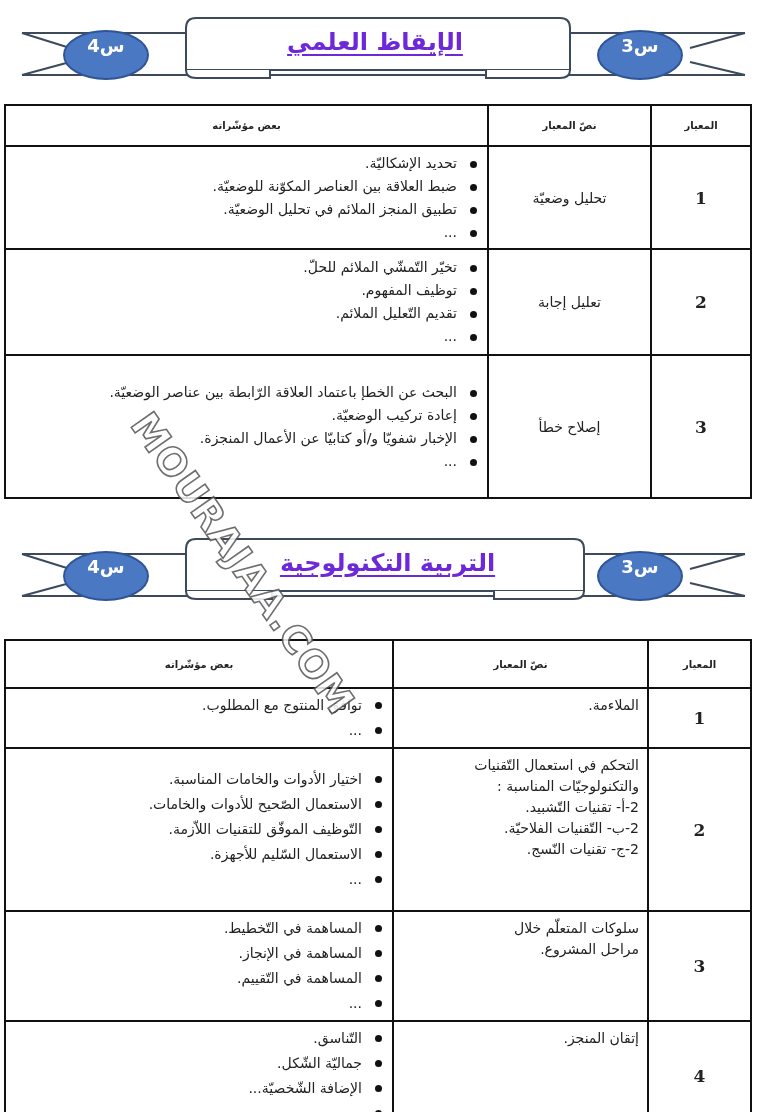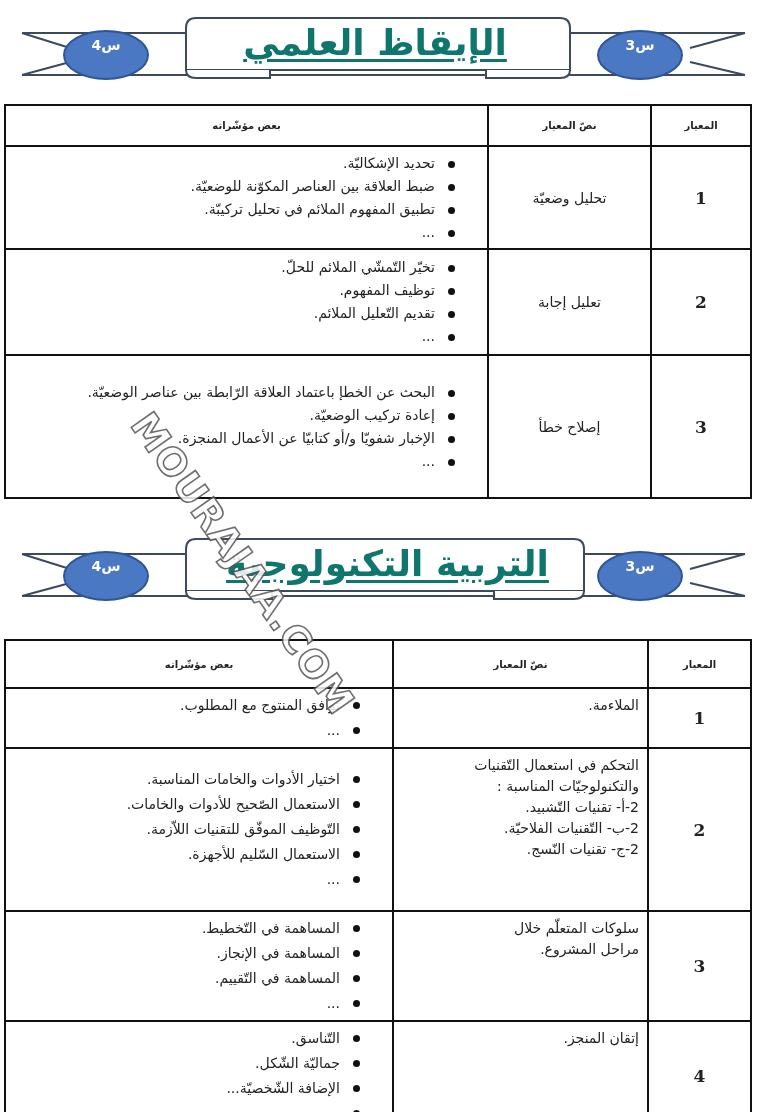--- a/index.html
+++ b/index.html
@@ -4,44 +4,44 @@
   <style>
     * { box-sizing: border-box; margin: 0; padding: 0; }
     html, body { width: 758px; height: 1112px; background: #ffffff; overflow: hidden; }
     body { position: relative; font-family: "DejaVu Sans", sans-serif; color: #111; }
 
     .banner { position: absolute; left: 0; width: 758px; height: 90px; }
     .banner svg { position: absolute; left: 0; top: 0; }
     .banner-title {
       position: absolute; left: 190px; width: 370px; top: 22px; height: 40px;
       display: flex; align-items: center; justify-content: center;
-      font-family: "DejaVu Sans", sans-serif; font-weight: bold; font-size: 36px;
+      font-family: "DejaVu Sans", sans-serif; font-weight: bold; font-size: 24px;
       letter-spacing: 6px; text-decoration: underline; text-underline-offset: 4px;
-      direction: rtl; color: #0f766e;
+      direction: rtl; color: #6d28d9;
     }
     .badge {
       position: absolute; top: 32px; width: 80px; height: 26px;
       display: flex; align-items: center; justify-content: center;
-      color: #fff; font-size: 14px; font-weight: bold; direction: rtl;
+      color: #fff; font-size: 18px; font-weight: bold; direction: rtl;
       font-family: "DejaVu Sans", sans-serif;
     }
 
     table.crit {
       position: absolute; border-collapse: collapse; direction: rtl;
       font-family: "DejaVu Sans", sans-serif; font-size: 13px; color: #222;
       table-layout: fixed;
     }
     table.crit td, table.crit th {
       border: 2.5px solid #111; vertical-align: middle;
     }
     table.crit th { font-weight: bold; font-size: 10px; height: 41px; text-align: center; }
     td.num { text-align: center; font-weight: bold; font-size: 17px; font-family: "DejaVu Serif", serif; }
     td.crit-name { text-align: center; font-size: 14px; margin-top: 20px; }
     td.crit-name.top { vertical-align: top; text-align: right; padding: 6px 8px 2px 6px; line-height: 21px; }
-    td.indicators { padding: 4px 26px 4px 6px; }
+    td.indicators { padding: 4px 4px 4px 6px; }
     ul.ind { list-style: none; }
     ul.ind li { position: relative; padding-right: 26px; line-height: 23px; font-size: 14px; }
     ul.ind li::before {
       content: ""; position: absolute; right: 6px; top: 9px; width: 7px; height: 7px;
       background: #111; border-radius: 50%;
     }
     .t2 ul.ind li { line-height: 25px; }
 
     .watermark {
       position: absolute; left: 140px; top: 395px;
@@ -85,21 +85,21 @@
     <th>نصّ المعيار</th>
     <th>بعض مؤشّراته</th>
   </tr>
   <tr style="height:103px;">
     <td class="num">1</td>
     <td class="crit-name">تحليل وضعيّة</td>
     <td class="indicators">
       <ul class="ind">
         <li>تحديد الإشكاليّة.</li>
         <li>ضبط العلاقة بين العناصر المكوّنة للوضعيّة.</li>
-        <li>تطبيق المفهوم الملائم في تحليل تركيبّة.</li>
+        <li>تطبيق المنجز الملائم في تحليل الوضعيّة.</li>
         <li>...</li>
       </ul>
     </td>
   </tr>
   <tr style="height:106px;">
     <td class="num">2</td>
     <td class="crit-name">تعليل إجابة</td>
     <td class="indicators">
       <ul class="ind">
         <li>تخيّر التّمشّي الملائم للحلّ.</li>

